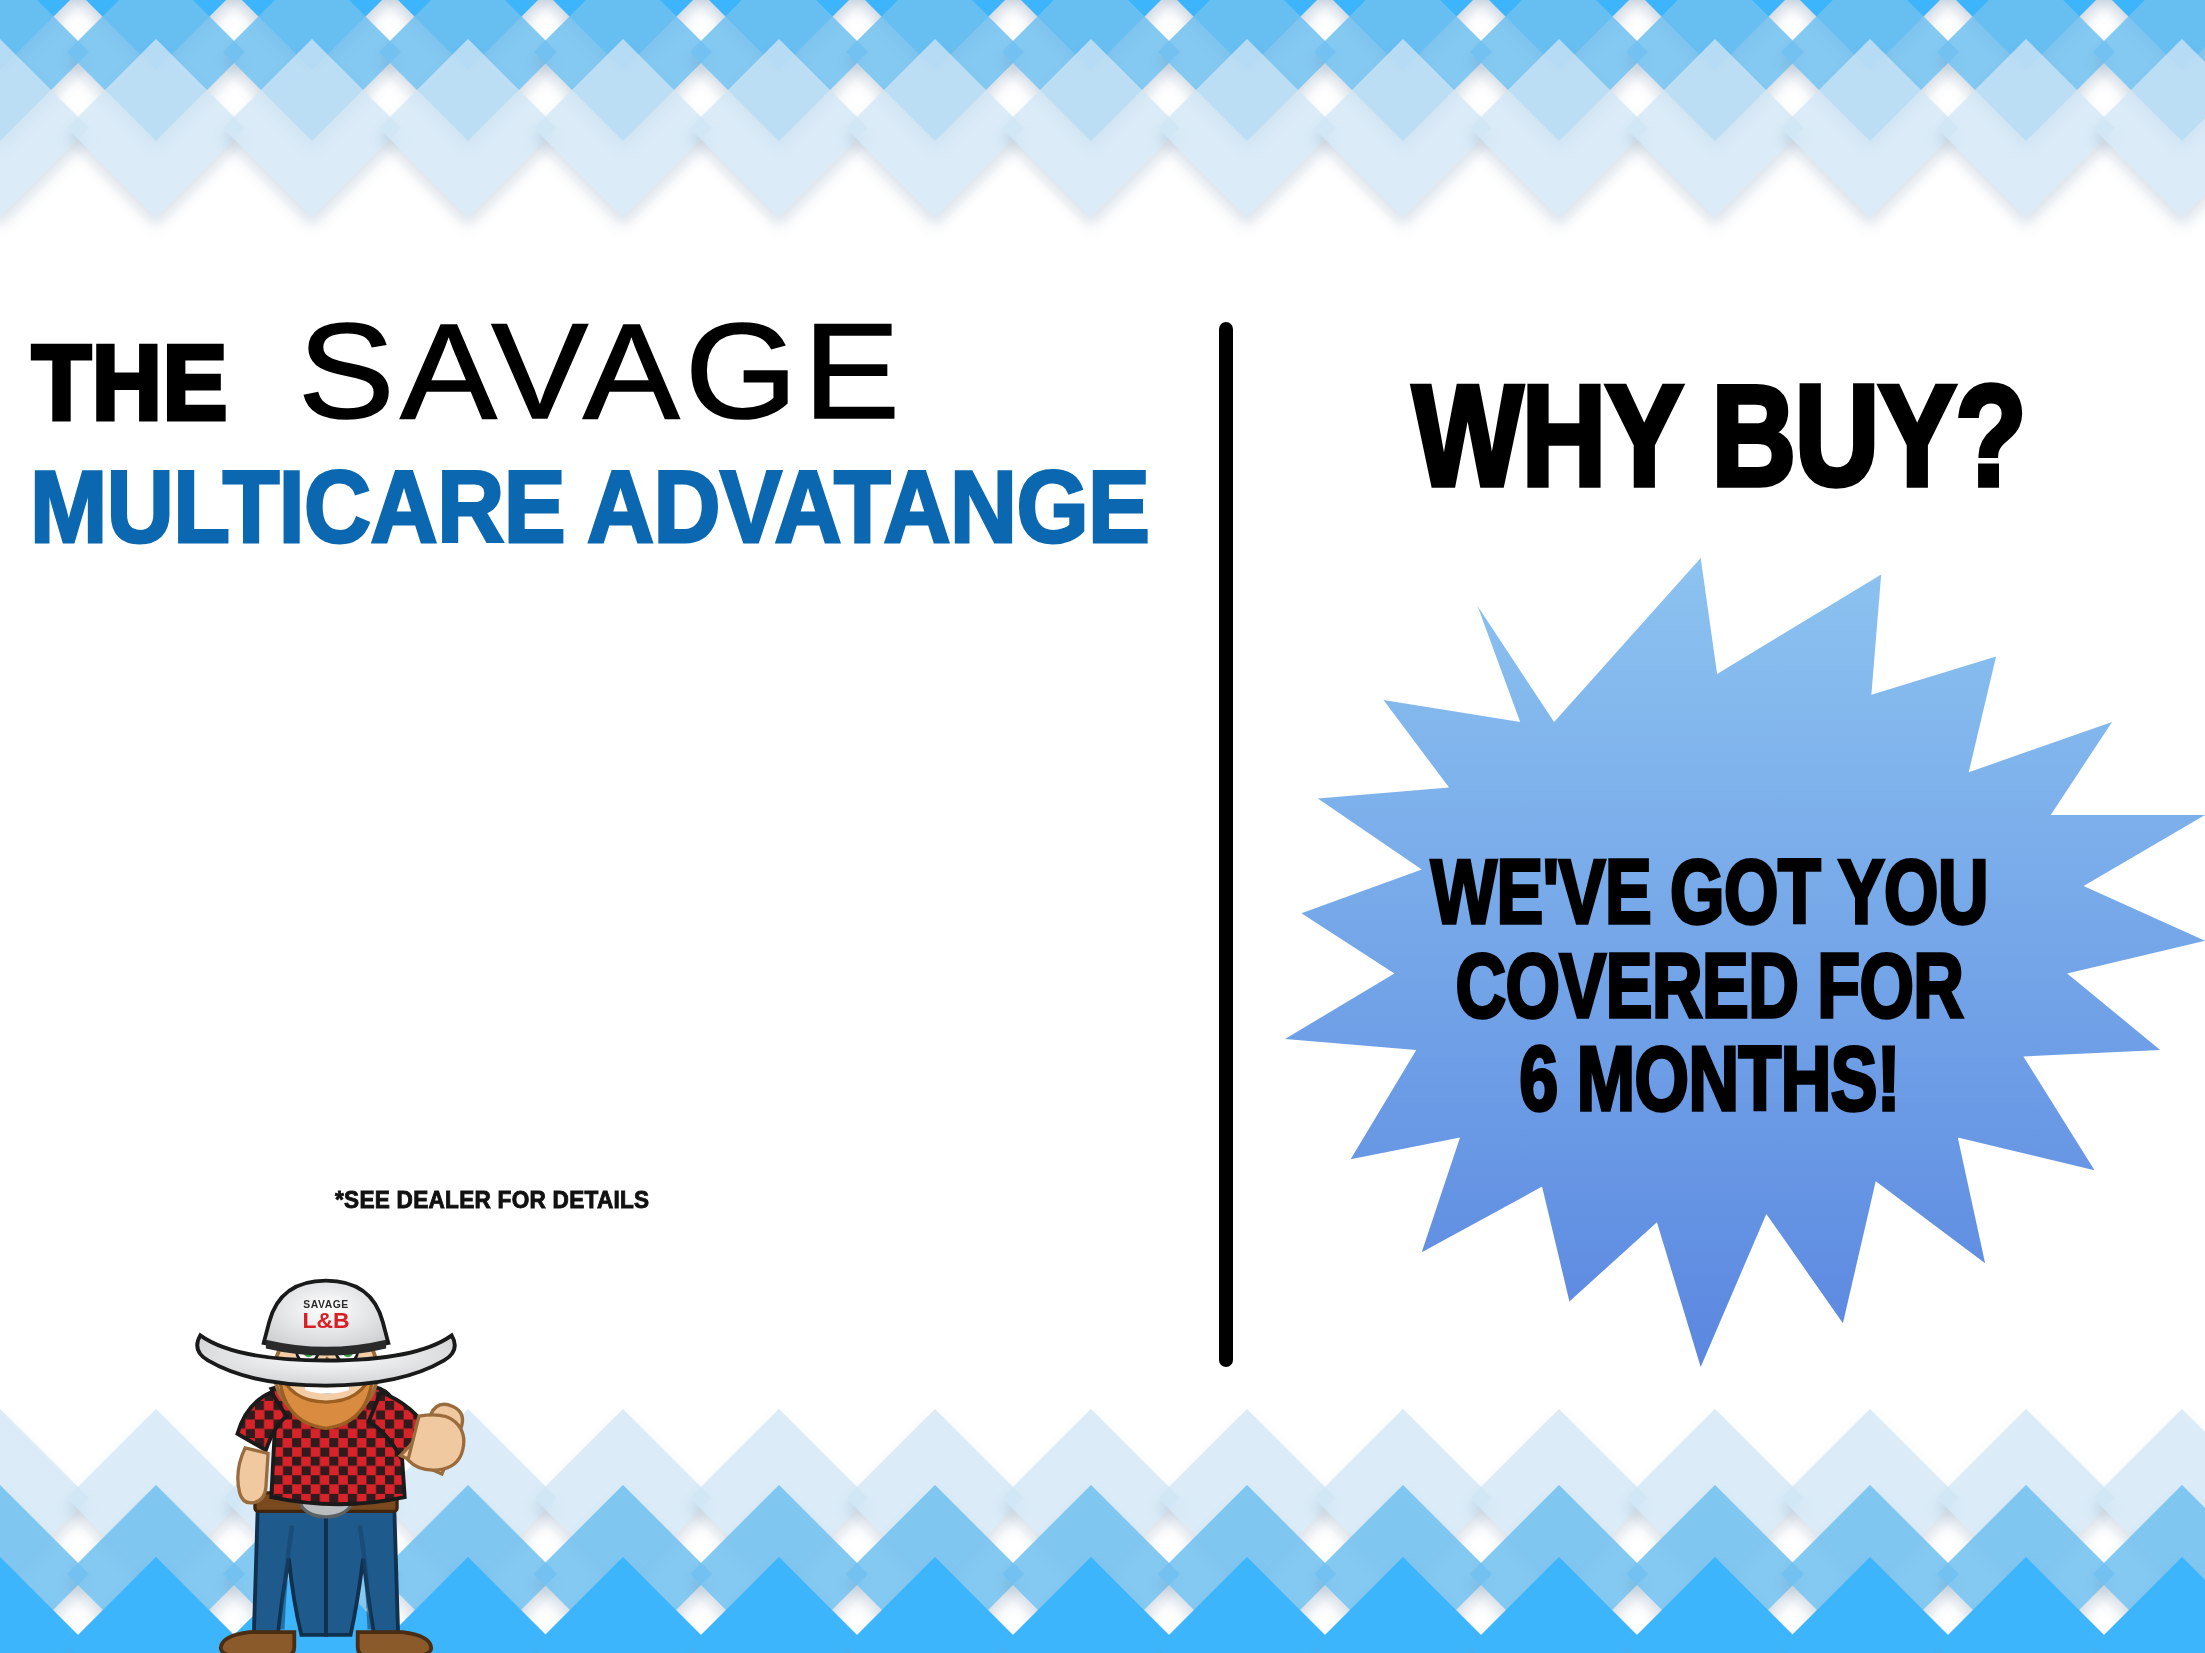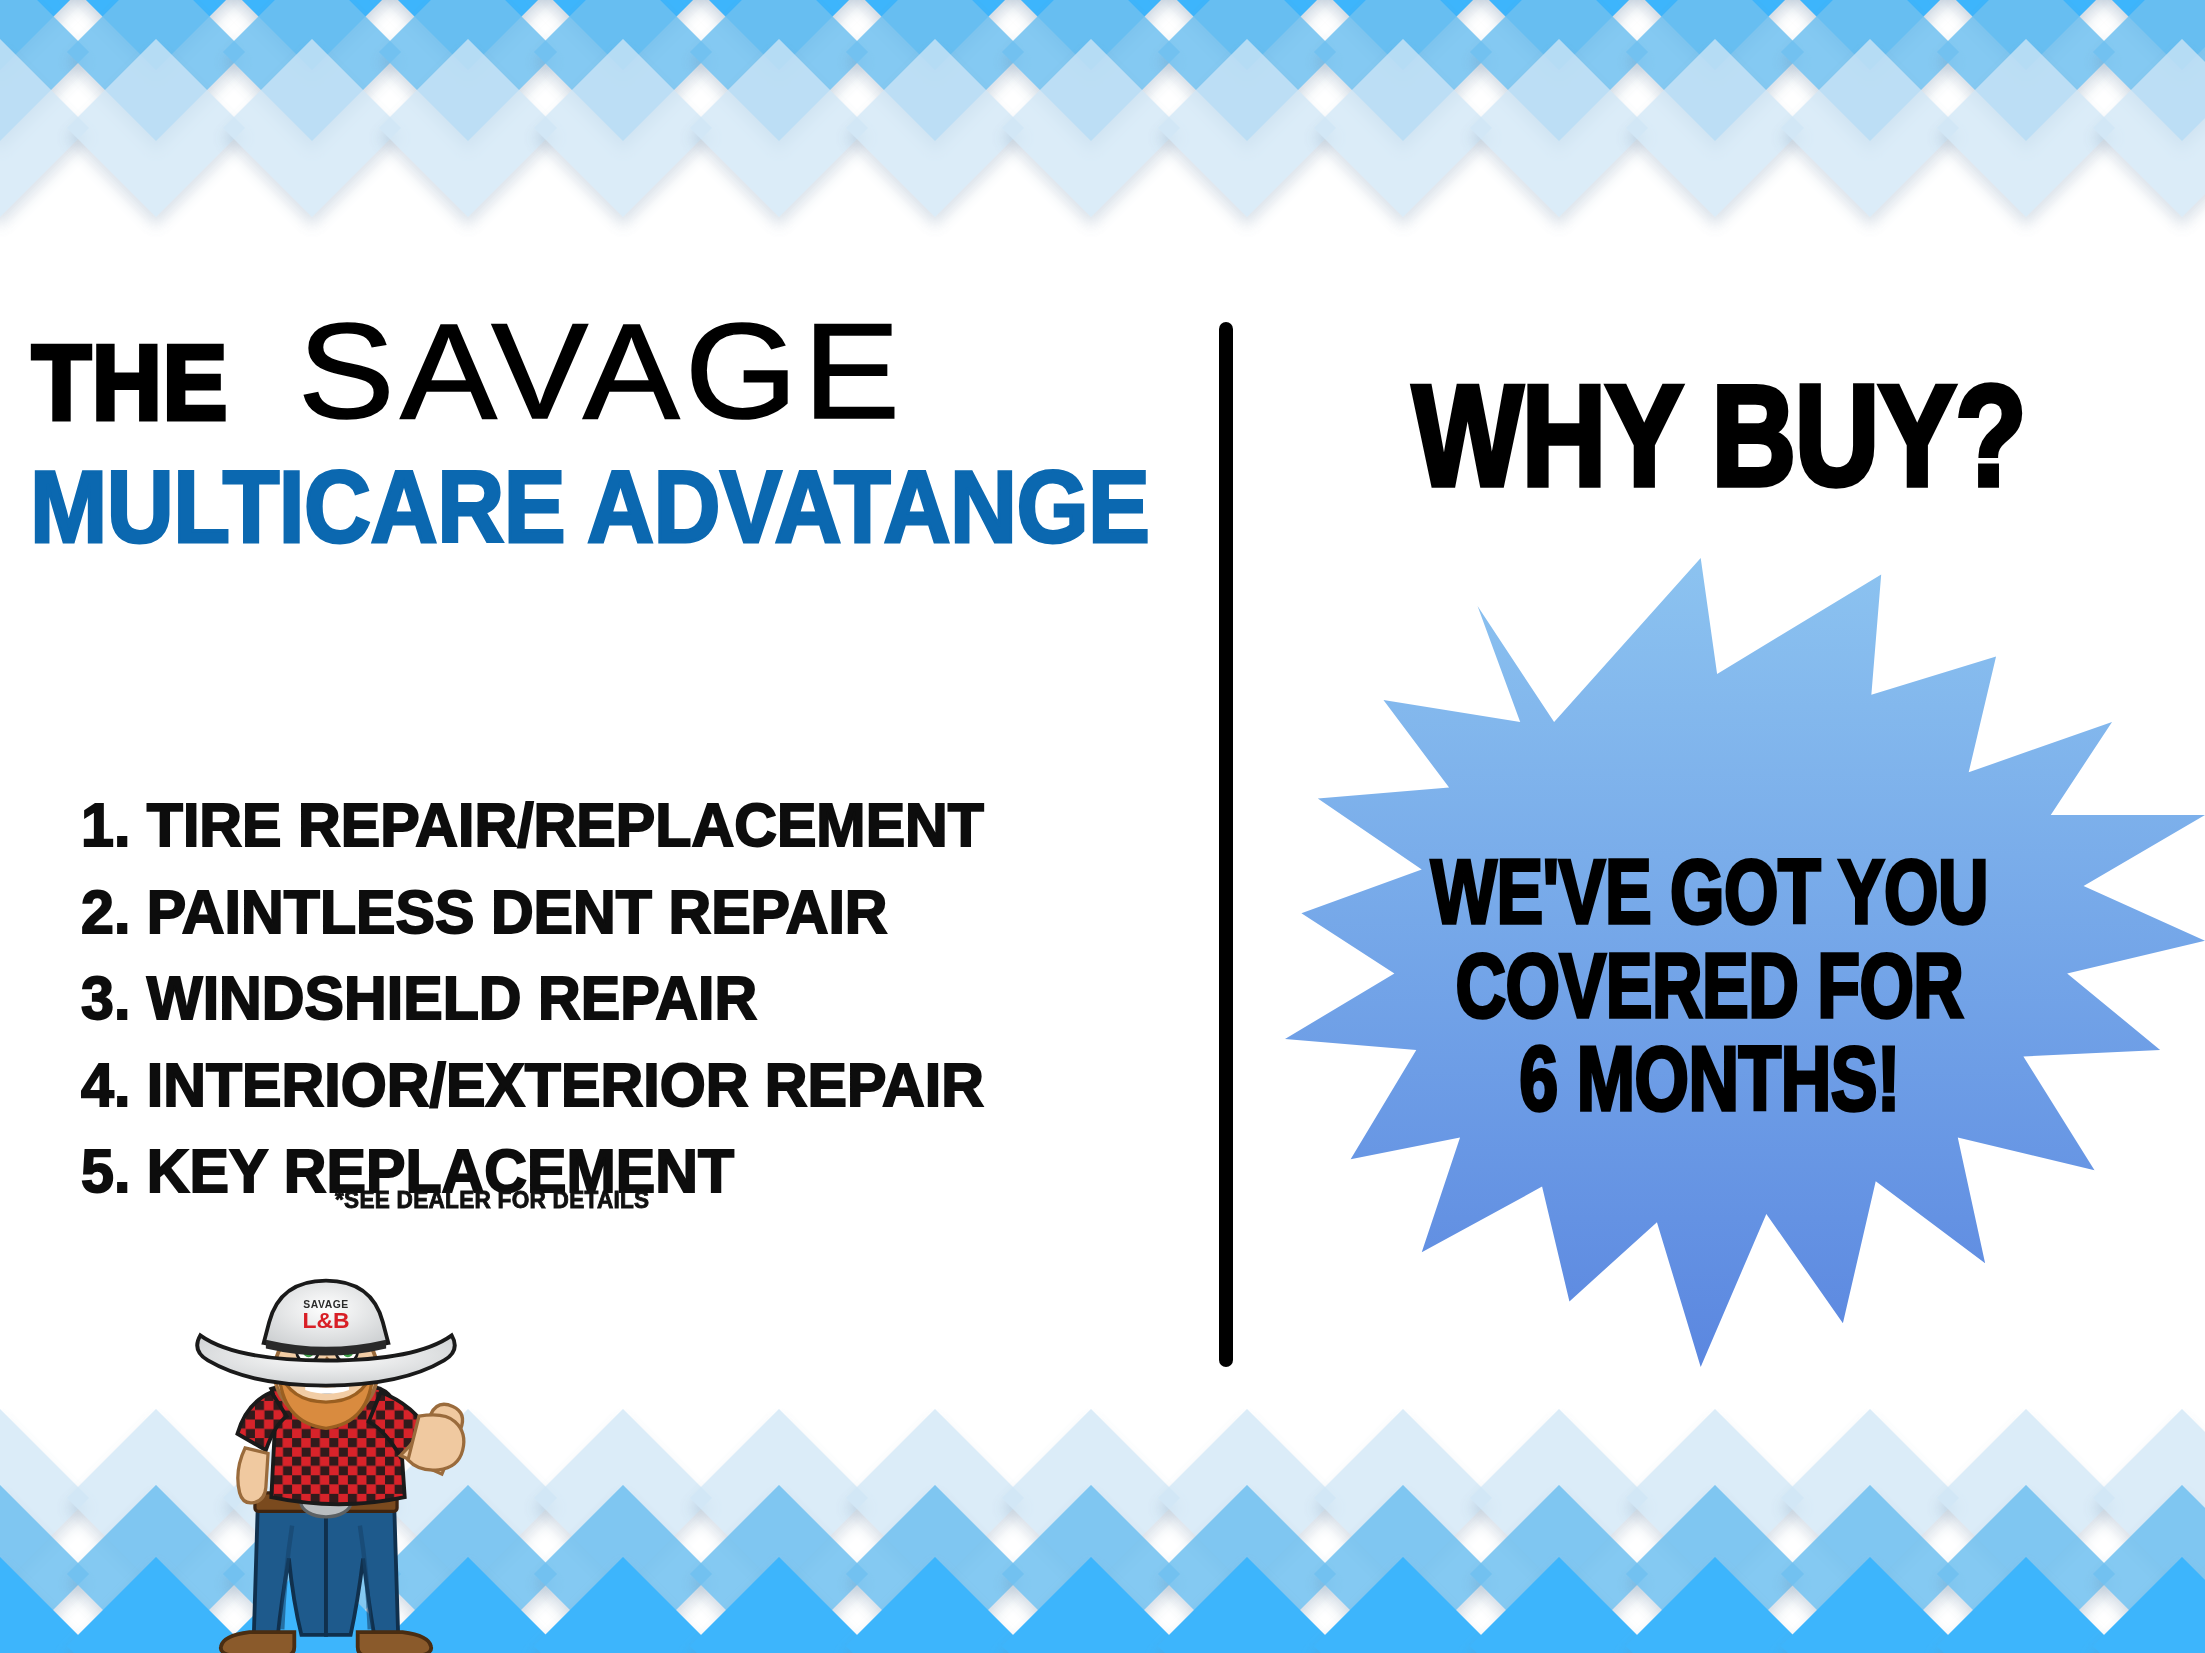--- a/index.html
+++ b/index.html
@@ -366,27 +366,20 @@
 
   <div class="left-panel">
 
     <div class="headline-row">
       <span class="word-the">THE</span>
       <span class="word-savage">SAVAGE</span>
     </div>
 
     <div class="subtitle">MULTICARE ADVATANGE</div>
 
-    <ul class="service-list">
-      <li>1. TIRE REPAIR/REPLACEMENT</li>
-      <li>2. PAINTLESS DENT REPAIR</li>
-      <li>3. WINDSHIELD REPAIR</li>
-      <li>4. INTERIOR/EXTERIOR REPAIR</li>
-      <li>5. KEY REPLACEMENT</li>
-    </ul>
 
     <div class="disclaimer">*SEE DEALER FOR DETAILS</div>
   </div>
 
   <div class="right-panel">
     <div class="why-buy">WHY BUY?</div>
   </div>
 
   <div class="starburst-wrap">
     <svg class="starburst-svg" viewBox="0 0 1682 1480" preserveAspectRatio="none">

